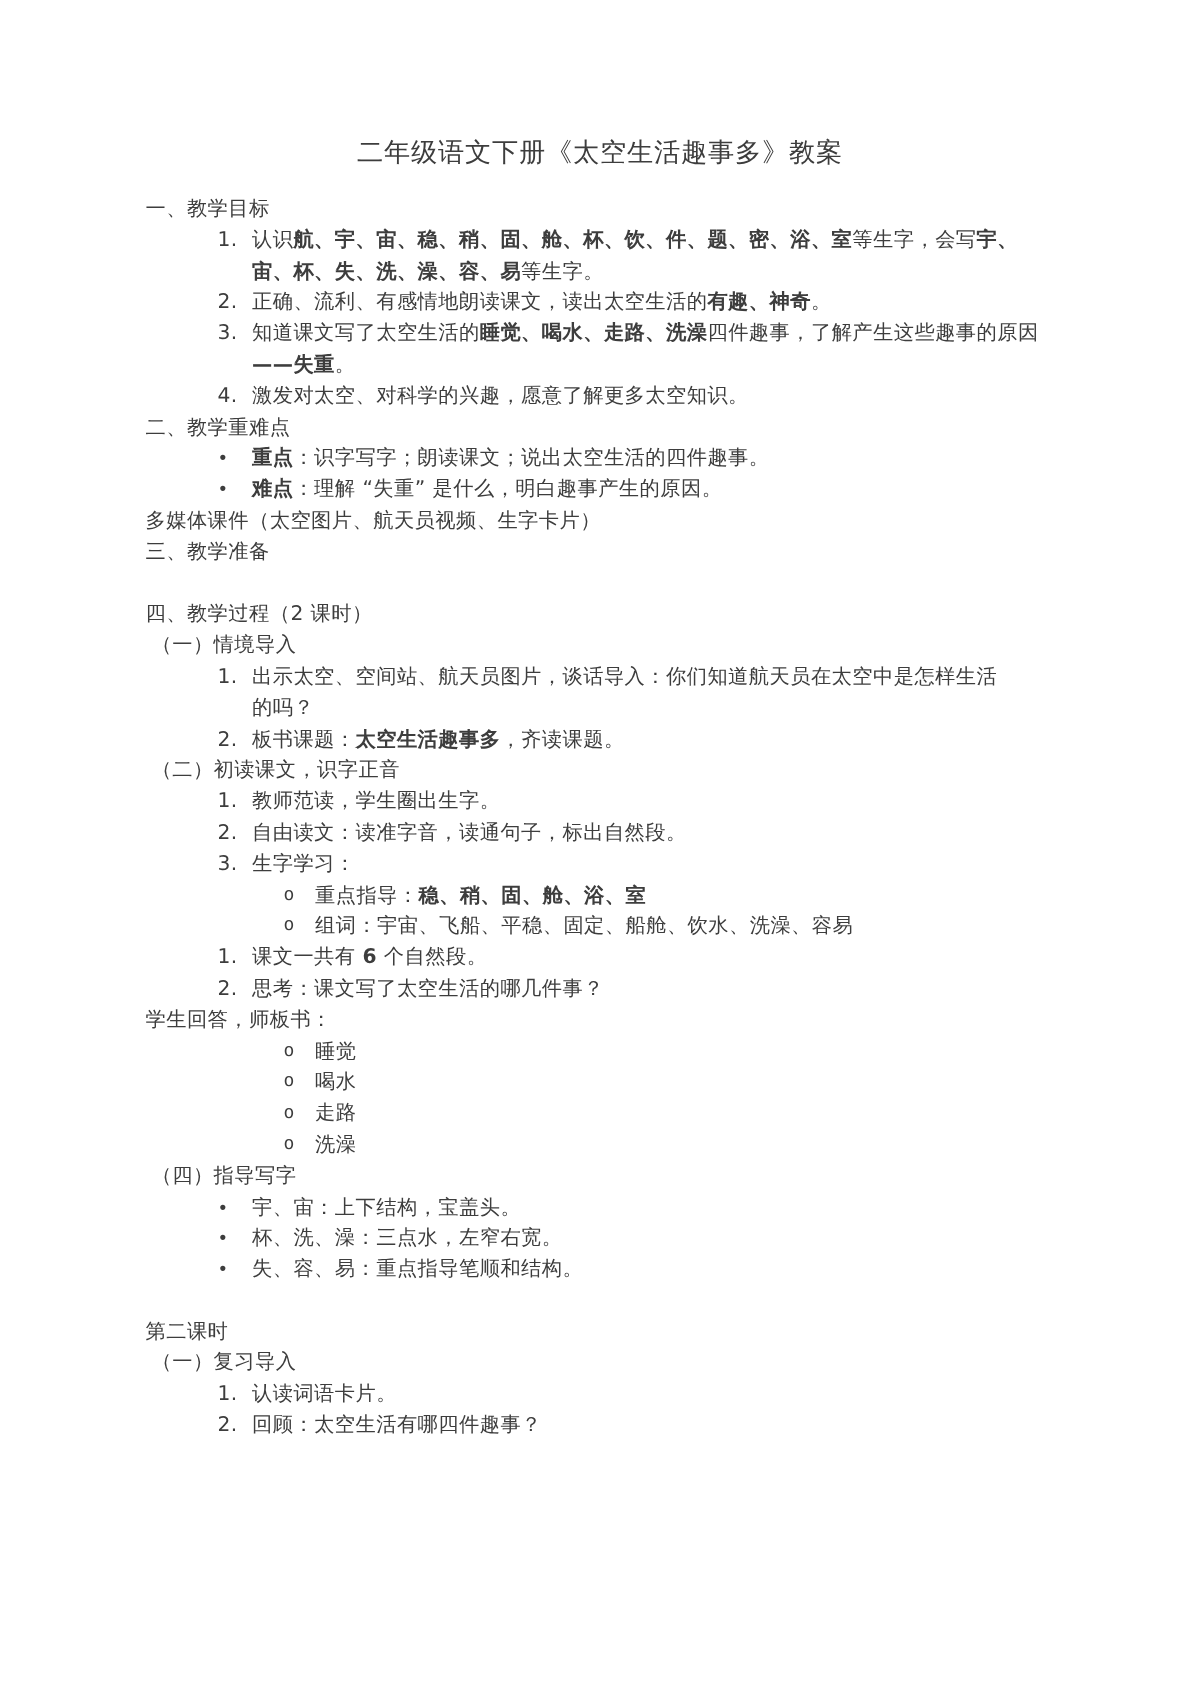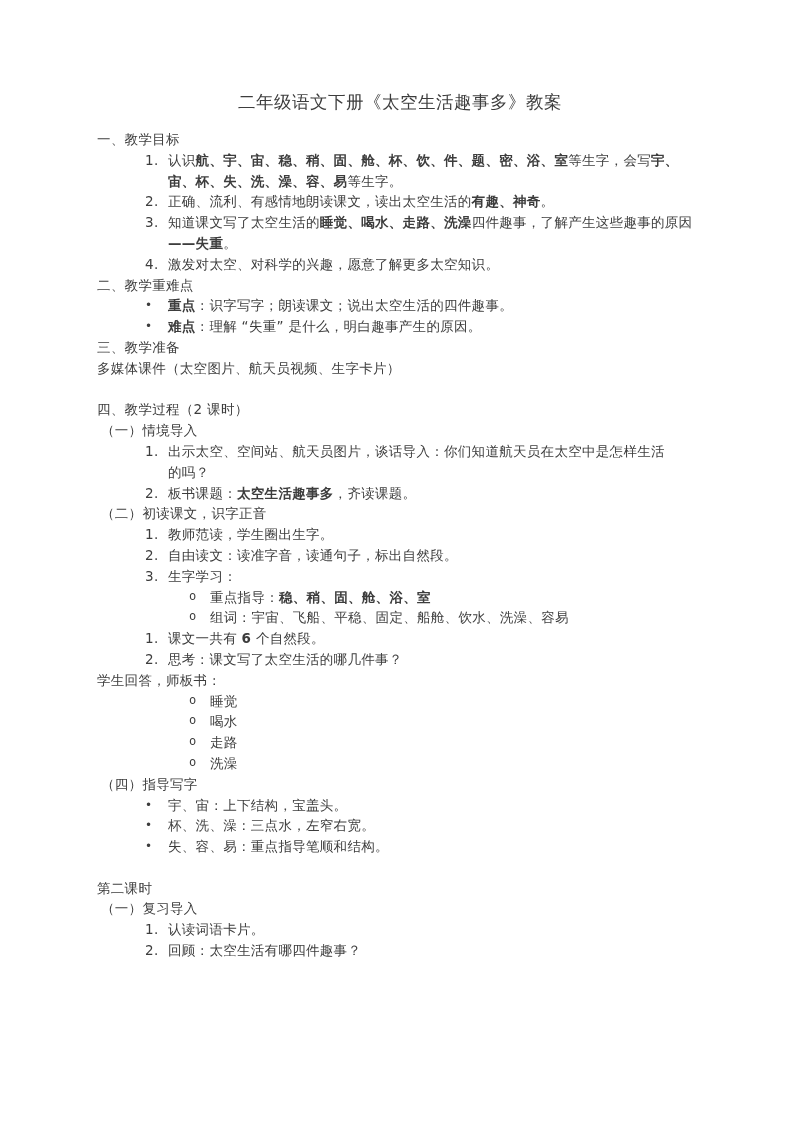--- a/index.html
+++ b/index.html
@@ -31,21 +31,21 @@
     letter-spacing: 0.5px;
   }
   .block {
     position: relative;
     font-size: 13.5px;
     line-height: 20.8px;
     letter-spacing: 0.3px;
   }
   .b-heading { padding-left: 0; }
   .b-para    { padding-left: 0; }
-  .b-sub     { padding-left: 4px; }
+  .b-sub     { padding-left: 4px; font-family: Liberation Serif, serif; }
   .b-num, .b-bullet { padding-left: 71px; }
   .b-num .marker, .b-bullet .marker {
     position: absolute;
     left: 48px;
     top: 0;
   }
   .b-bullet .marker { font-size: 12px; }
   .b-circle { padding-left: 113px; }
   .b-circle .marker {
     position: absolute;
@@ -65,22 +65,22 @@
     <h1 class="doc-title">二年级语文下册《太空生活趣事多》教案</h1>
     <main>
         <div class="block b-heading"><span class="content"><span>一、教学目标</span></span></div>
         <div class="block b-num"><span class="marker">1.</span><span class="content"><span>认识</span><b>航、宇、宙、稳、稍、固、舱、杯、饮、件、题、密、浴、室</b><span>等生字，会写</span><b>宇、</b><br><b>宙、杯、失、洗、澡、容、易</b><span>等生字。</span></span></div>
         <div class="block b-num"><span class="marker">2.</span><span class="content"><span>正确、流利、有感情地朗读课文，读出太空生活的</span><b>有趣、神奇</b><span>。</span></span></div>
         <div class="block b-num"><span class="marker">3.</span><span class="content"><span>知道课文写了太空生活的</span><b>睡觉、喝水、走路、洗澡</b><span>四件趣事，了解产生这些趣事的原因</span><br><b>——失重</b><span>。</span></span></div>
         <div class="block b-num"><span class="marker">4.</span><span class="content"><span>激发对太空、对科学的兴趣，愿意了解更多太空知识。</span></span></div>
         <div class="block b-heading"><span class="content"><span>二、教学重难点</span></span></div>
         <div class="block b-bullet"><span class="marker">•</span><span class="content"><b>重点</b><span>：识字写字；朗读课文；说出太空生活的四件趣事。</span></span></div>
         <div class="block b-bullet"><span class="marker">•</span><span class="content"><b>难点</b><span>：理解 “失重” 是什么，明白趣事产生的原因。</span></span></div>
+        <div class="block b-para"><span class="content"><span>多媒体课件（太空图片、航天员视频、生字卡片）</span></span></div>
         <div class="block b-heading"><span class="content"><span>三、教学准备</span></span></div>
-        <div class="block b-para"><span class="content"><span>多媒体课件（太空图片、航天员视频、生字卡片）</span></span></div>
         <div class="block b-spacer"></div>
         <div class="block b-heading"><span class="content"><span>四、教学过程（2 课时）</span></span></div>
         <div class="block b-sub"><span class="content"><span>（一）情境导入</span></span></div>
         <div class="block b-num"><span class="marker">1.</span><span class="content"><span>出示太空、空间站、航天员图片，谈话导入：你们知道航天员在太空中是怎样生活</span><br><span>的吗？</span></span></div>
         <div class="block b-num"><span class="marker">2.</span><span class="content"><span>板书课题：</span><b>太空生活趣事多</b><span>，齐读课题。</span></span></div>
         <div class="block b-sub"><span class="content"><span>（二）初读课文，识字正音</span></span></div>
         <div class="block b-num"><span class="marker">1.</span><span class="content"><span>教师范读，学生圈出生字。</span></span></div>
         <div class="block b-num"><span class="marker">2.</span><span class="content"><span>自由读文：读准字音，读通句子，标出自然段。</span></span></div>
         <div class="block b-num"><span class="marker">3.</span><span class="content"><span>生字学习：</span></span></div>
         <div class="block b-circle"><span class="marker">o</span><span class="content"><span>重点指导：</span><b>稳、稍、固、舱、浴、室</b></span></div>

